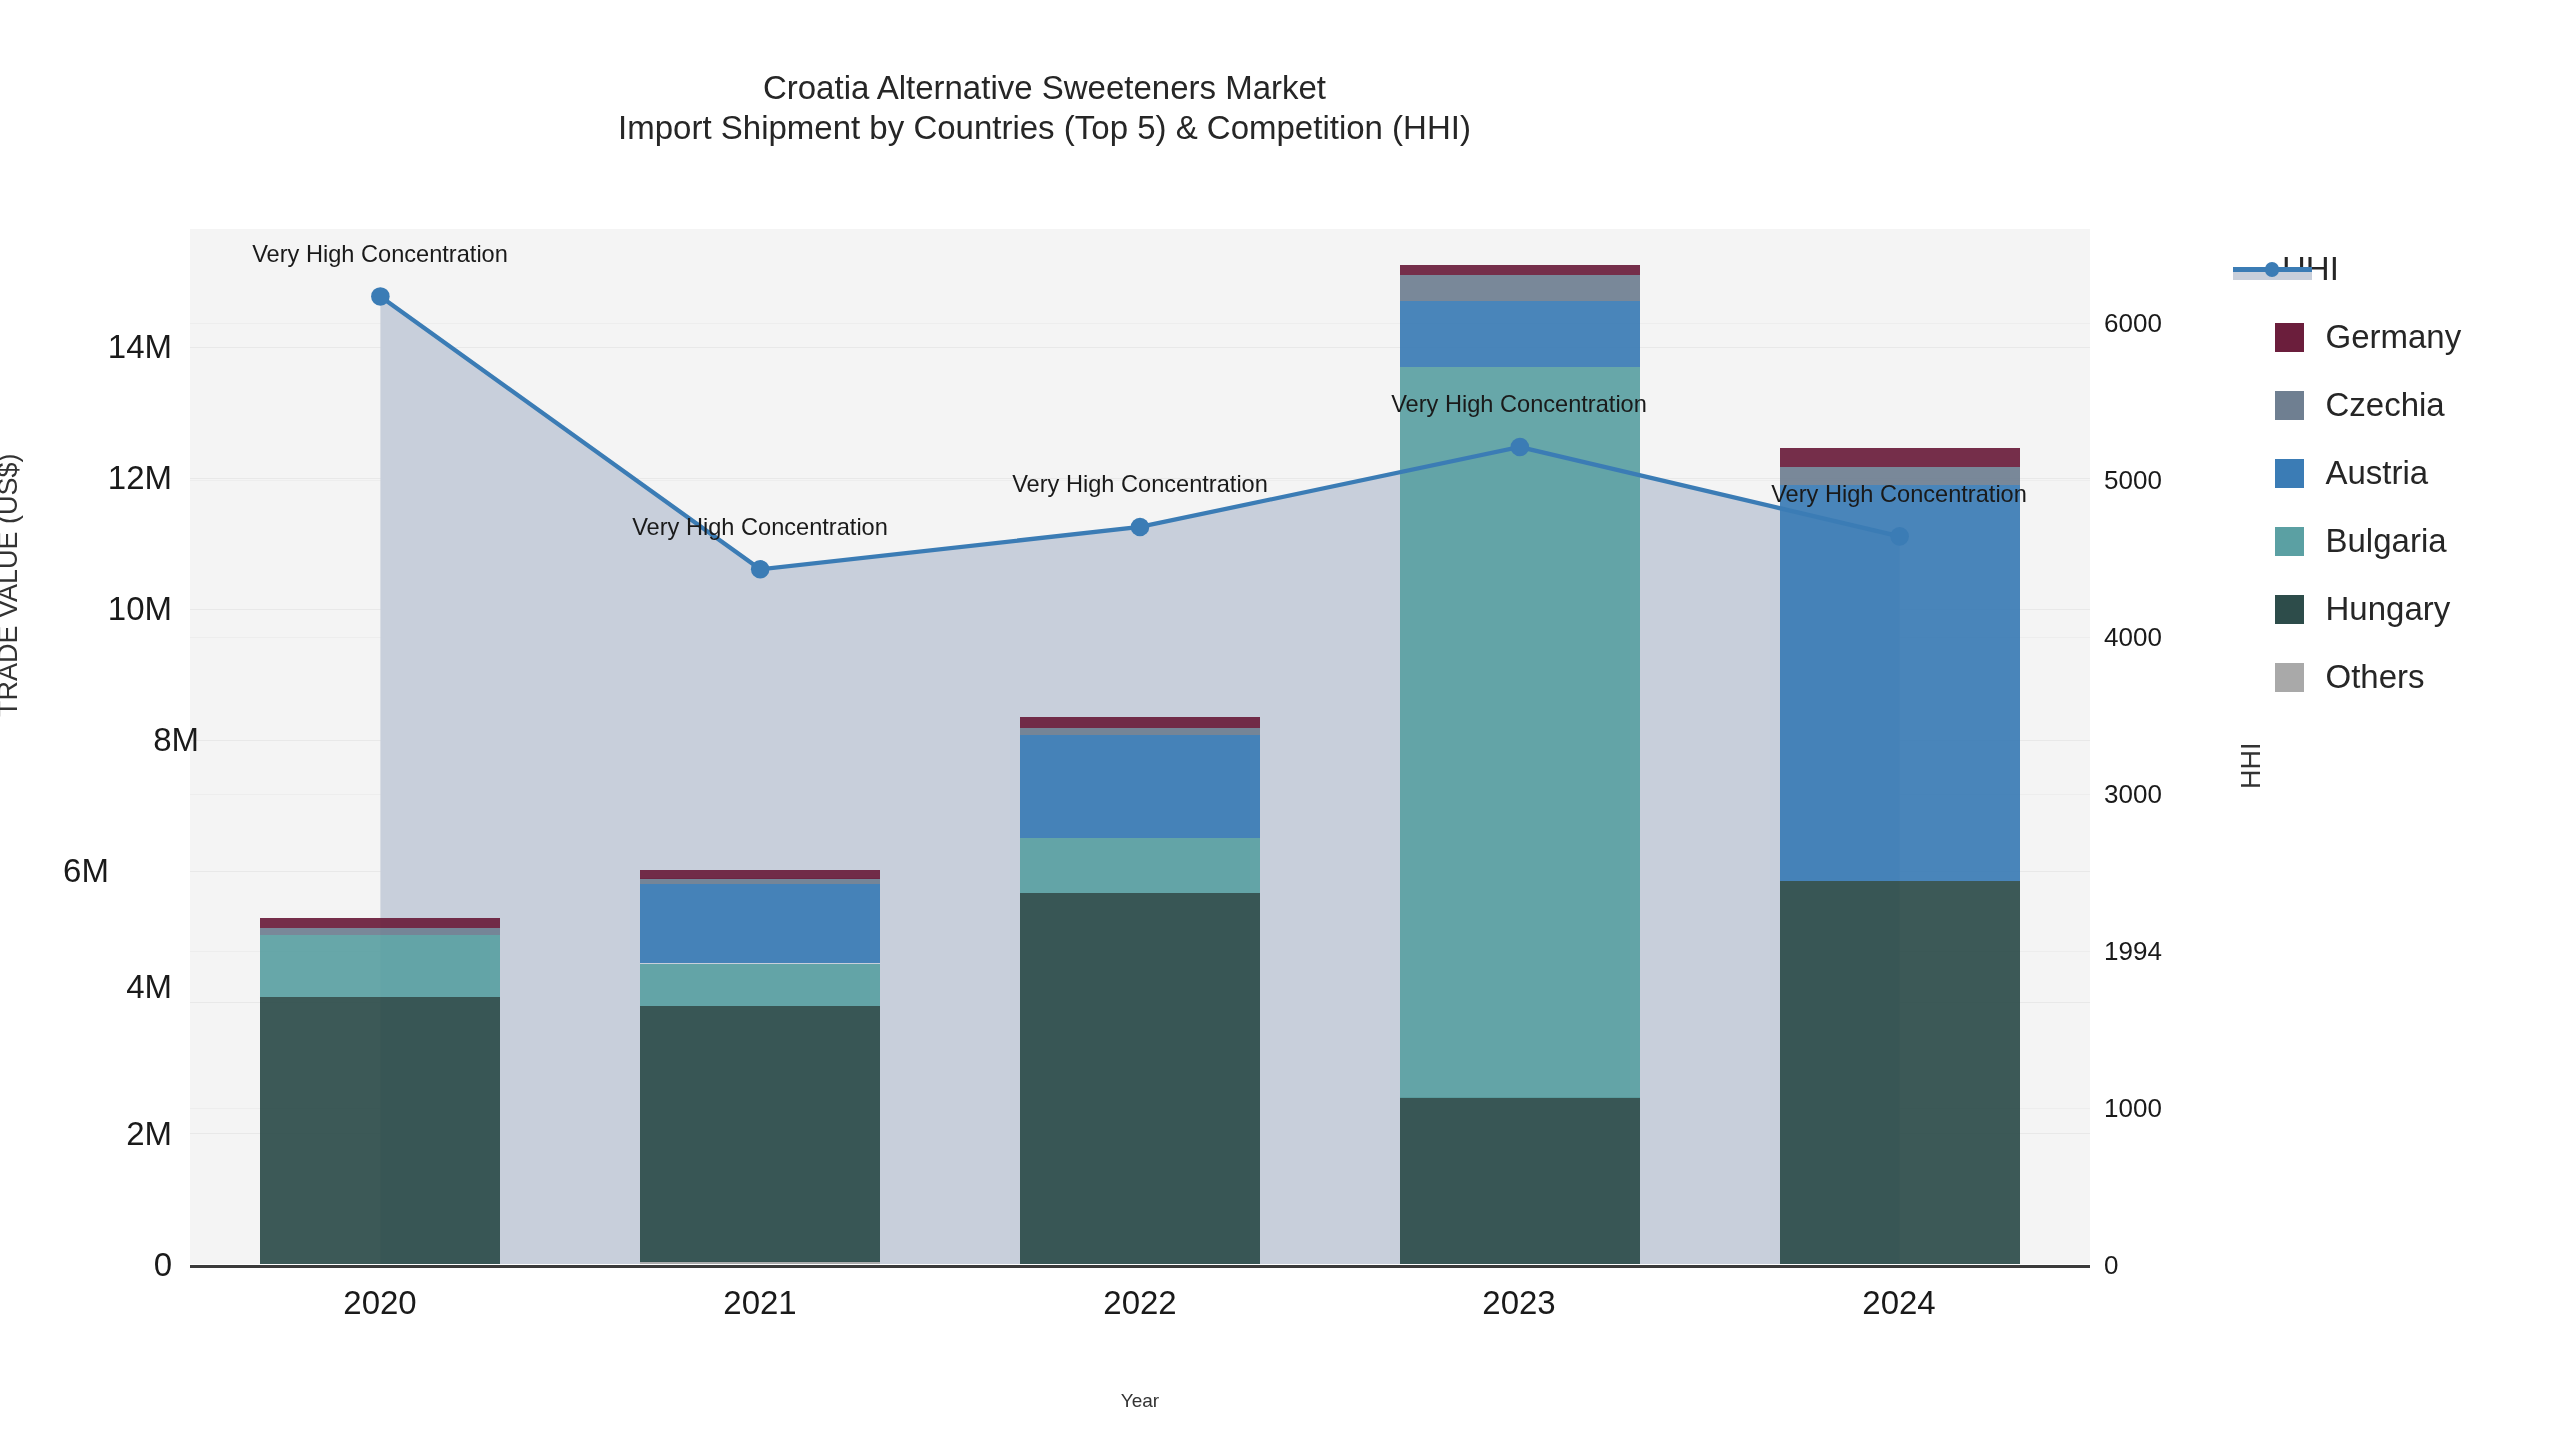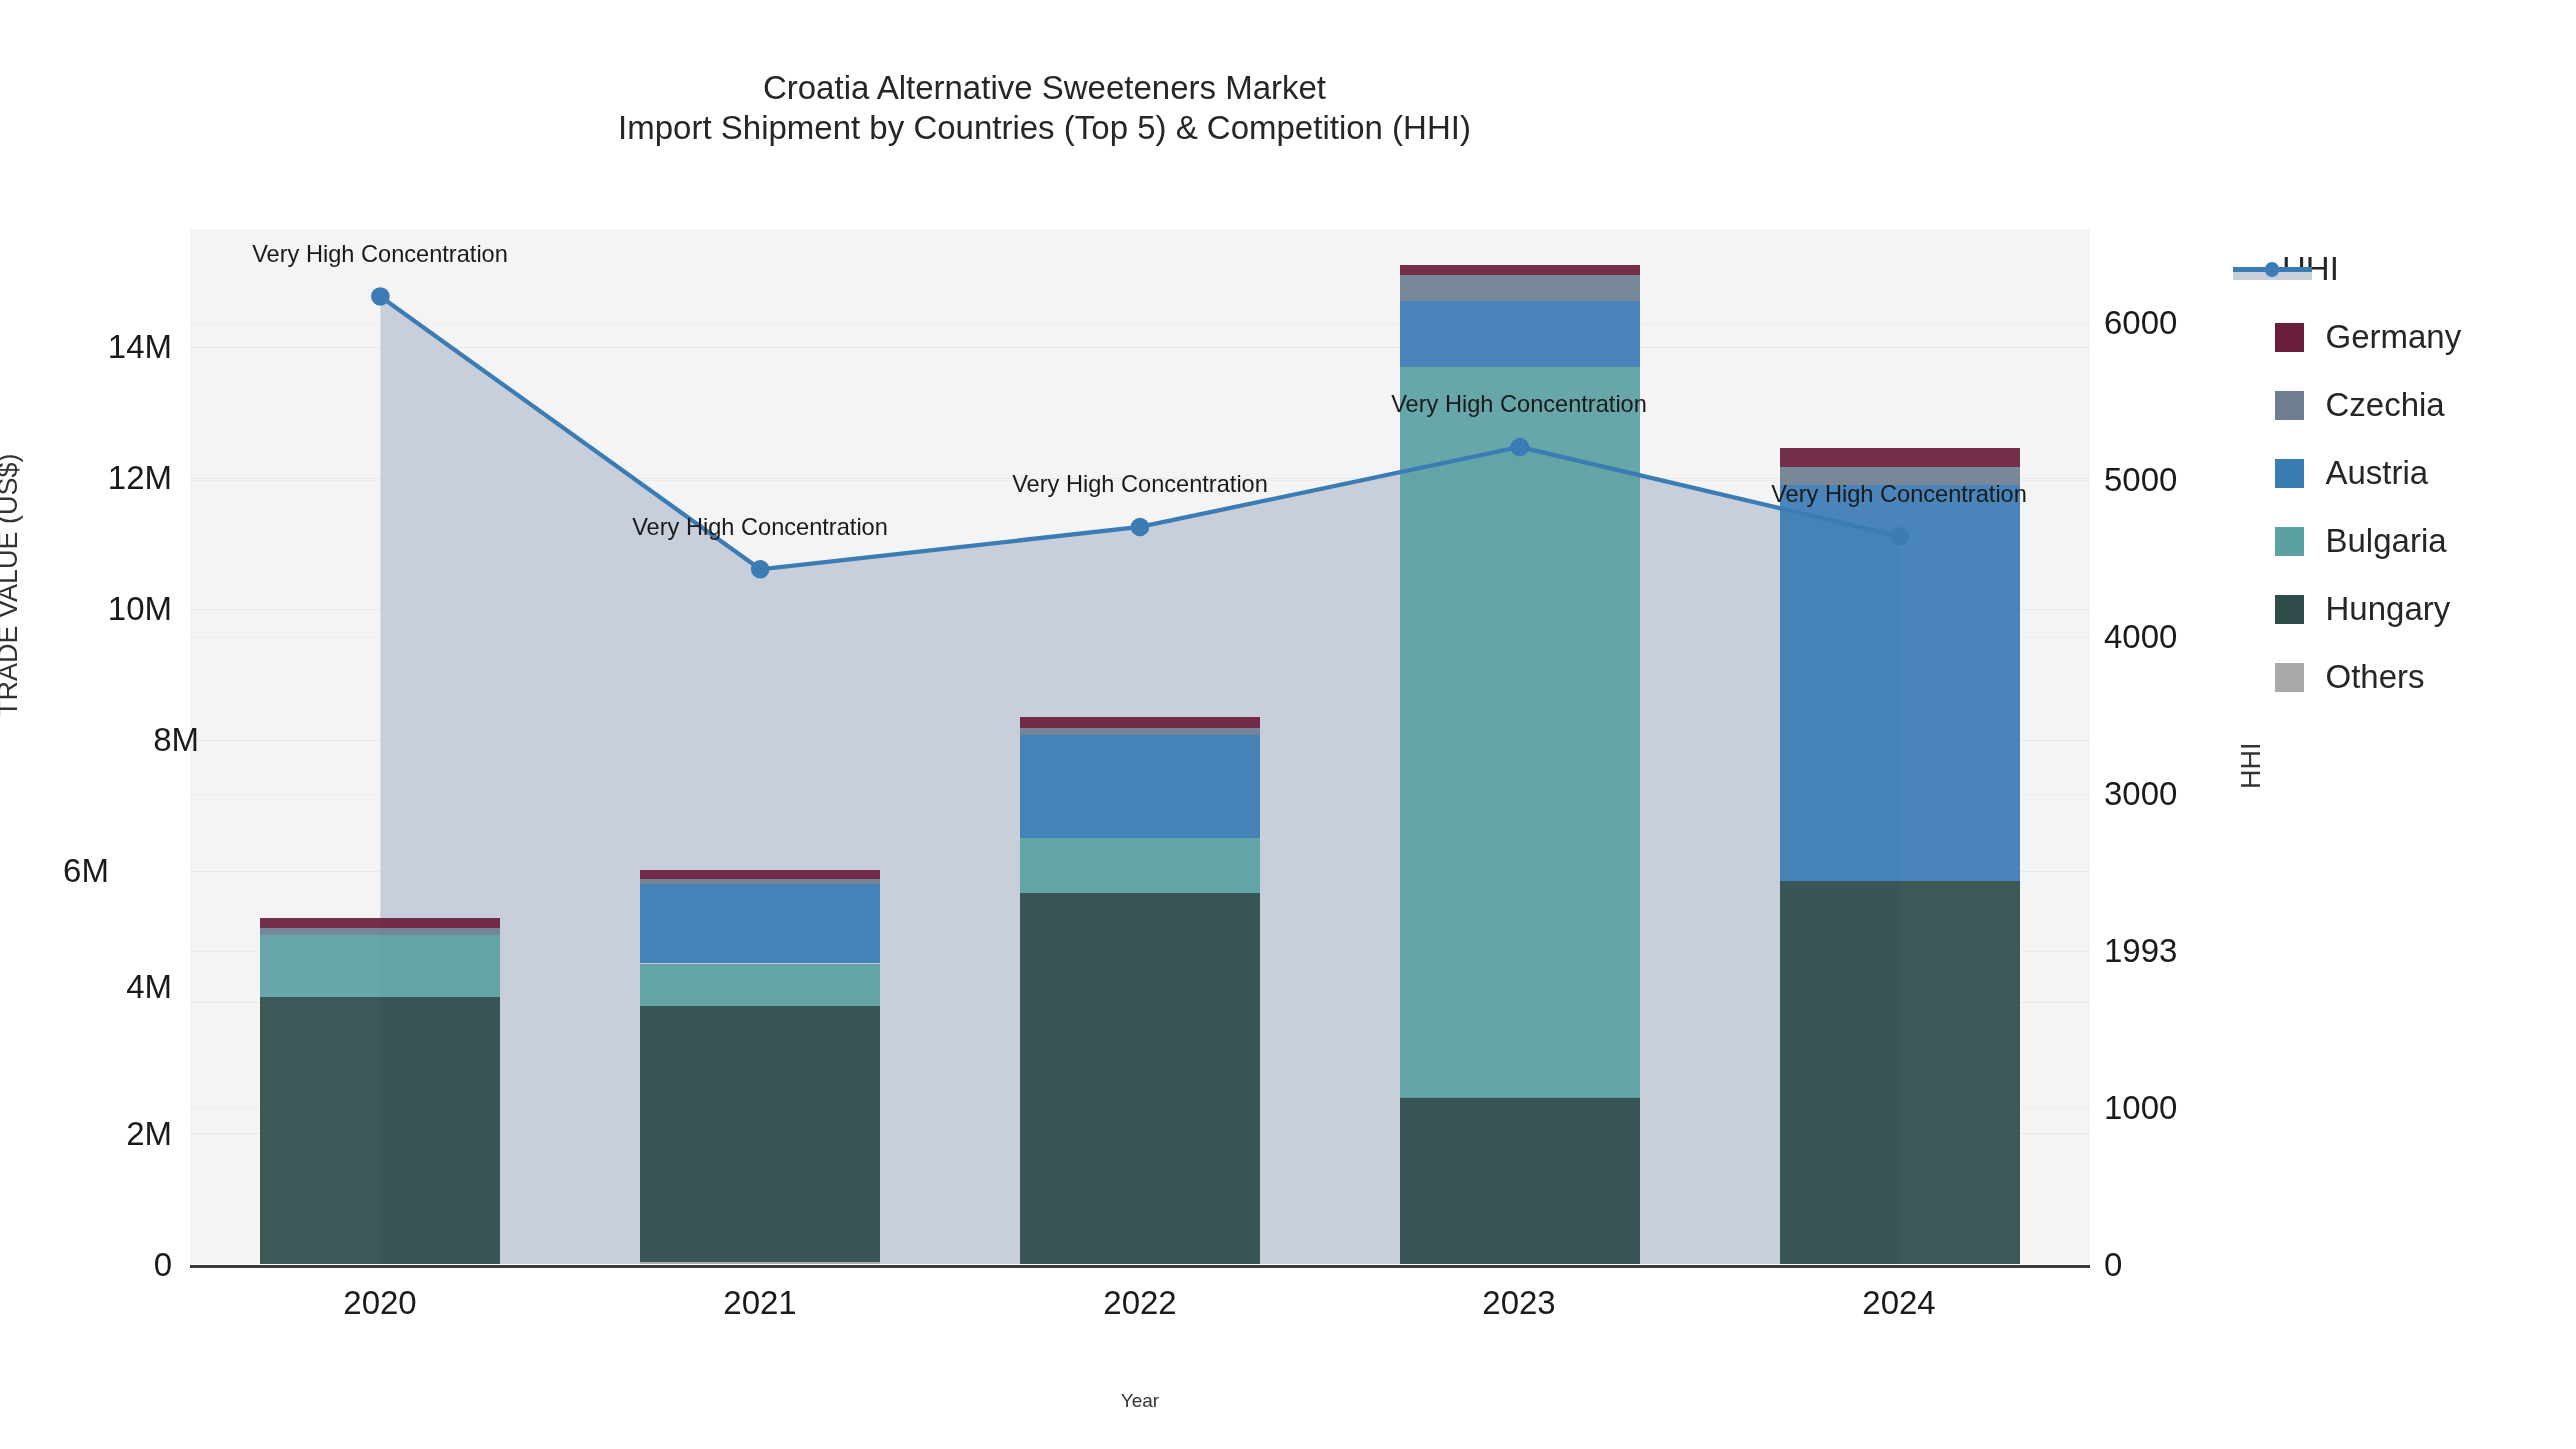--- a/index.html
+++ b/index.html
@@ -23,21 +23,21 @@
 
   
   .ylab-left{position:absolute;left:-7.2px;top:701px;transform:rotate(-90deg);
              transform-origin:left top;font-size:27px;color:#333;white-space:nowrap;}
   .ylab-right{position:absolute;left:2236px;top:773px;transform:rotate(-90deg);
               transform-origin:left top;font-size:27px;color:#333;white-space:nowrap;}
   .xlab{position:absolute;left:190px;top:1374px;width:1900px;text-align:center;
         font-size:19px;color:#333;}
   .ytick-l{position:absolute;left:0;width:172px;text-align:right;font-size:33px;
            color:#1a1a1a;transform:translateY(-50%);}
-  .ytick-r{position:absolute;left:2104px;width:143px;text-align:left;font-size:33px;
+  .ytick-r{position:absolute;left:2104px;width:143px;text-align:left;font-size:26px;
            color:#1a1a1a;transform:translateY(-50%);}
   .xtick{position:absolute;top:1268px;font-size:33px;color:#1a1a1a;
          text-align:center;transform:translateX(-50%);}
 
   
   .barseg{position:absolute;}
 
   
   #hhi-svg{position:absolute;left:190px;top:213px;width:1900px;height:1035px;}
 
@@ -132,21 +132,21 @@
       <div class="ytick-l" style="top: 971px;">4M</div>
       <div class="ytick-l" style="top: 855px; text-align: center;">6M</div>
       <div class="ytick-l" style="top: 724px; padding-left: 27px;">8M</div>
       <div class="ytick-l" style="top: 593px;">10M</div>
       <div class="ytick-l" style="top: 462px;">12M</div>
       <div class="ytick-l" style="top: 331px;">14M</div>
     </div>
   <div id="yticks-right">
       <div class="ytick-r" style="top: 1249px;">0</div>
       <div class="ytick-r" style="top: 1092px;">1000</div>
-      <div class="ytick-r" style="top: 935px;">1993</div>
+      <div class="ytick-r" style="top: 935px;">1994</div>
       <div class="ytick-r" style="top: 778px;">3000</div>
       <div class="ytick-r" style="top: 621px;">4000</div>
       <div class="ytick-r" style="top: 464px;">5000</div>
       <div class="ytick-r" style="top: 307px;">6000</div>
     </div>
   <div id="xticks">
       <div class="xtick" style="left: 380px;">2020</div>
       <div class="xtick" style="left: 760px;">2021</div>
       <div class="xtick" style="left: 1140px;">2022</div>
       <div class="xtick" style="left: 1519px;">2023</div>

